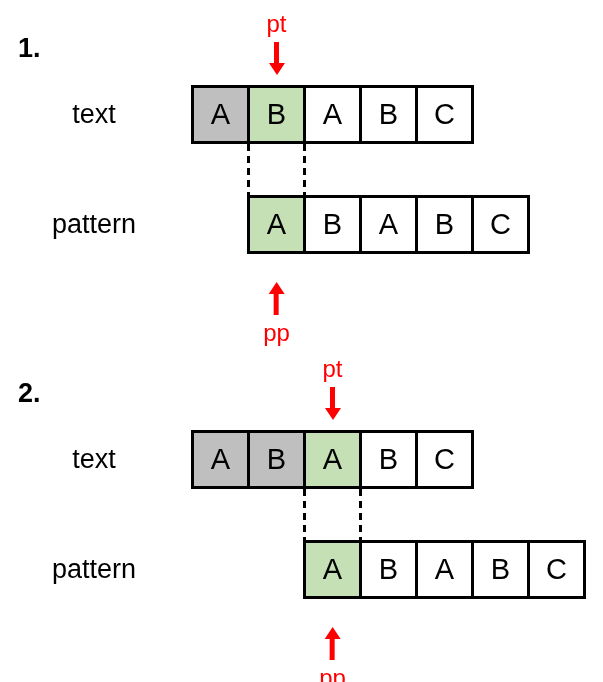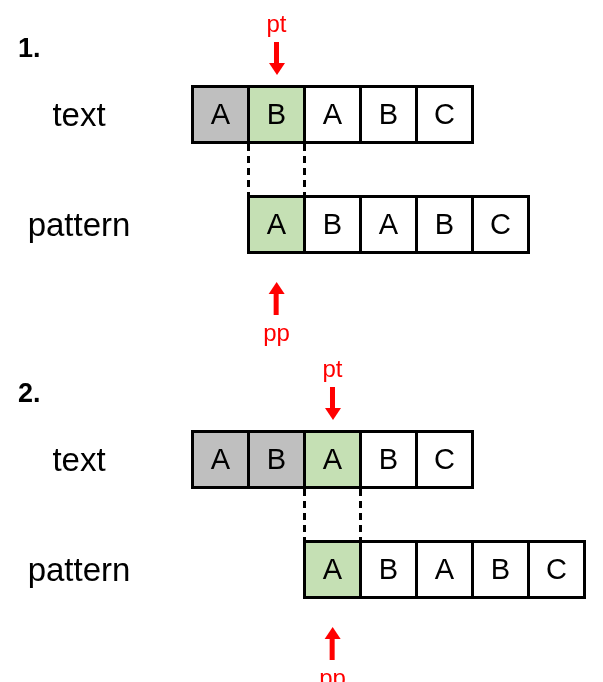--- a/index.html
+++ b/index.html
@@ -6,22 +6,22 @@
   .canvas{
     position:relative;width:603px;height:682px;background:#fff;
     font-family:"Liberation Sans",sans-serif;color:#000;overflow:hidden;
     --matched:#bfbfbf;--active:#c5e0b4;--plain:#ffffff;--line:#000000;--red:#ff0000;
   }
   .step{position:absolute;left:0;width:603px;height:337px;}
   .step[data-step="0"]{top:0;}
   .step[data-step="1"]{top:345px;}
   .step-num{position:absolute;left:18px;top:33px;font-size:27px;font-weight:bold;line-height:1.15;}
   .row-label{
-    position:absolute;left:9px;width:140px;height:59px;
-    display:flex;align-items:center;justify-content:center;font-size:33px;
+    position:absolute;left:24px;width:140px;height:59px;
+    display:flex;align-items:center;justify-content:center;font-size:27px;
   }
   .text-label{top:85px;}
   .pattern-label{top:195px;}
   .cell-row{position:absolute;height:59px;width:283px;}
   .text-row{left:191px;top:85px;}
   .pattern-row{top:195px;}
   .cell{
     position:absolute;top:0;width:59px;height:59px;box-sizing:border-box;
     border:3px solid var(--line);display:flex;align-items:center;justify-content:center;
     font-size:29px;background:var(--plain);

